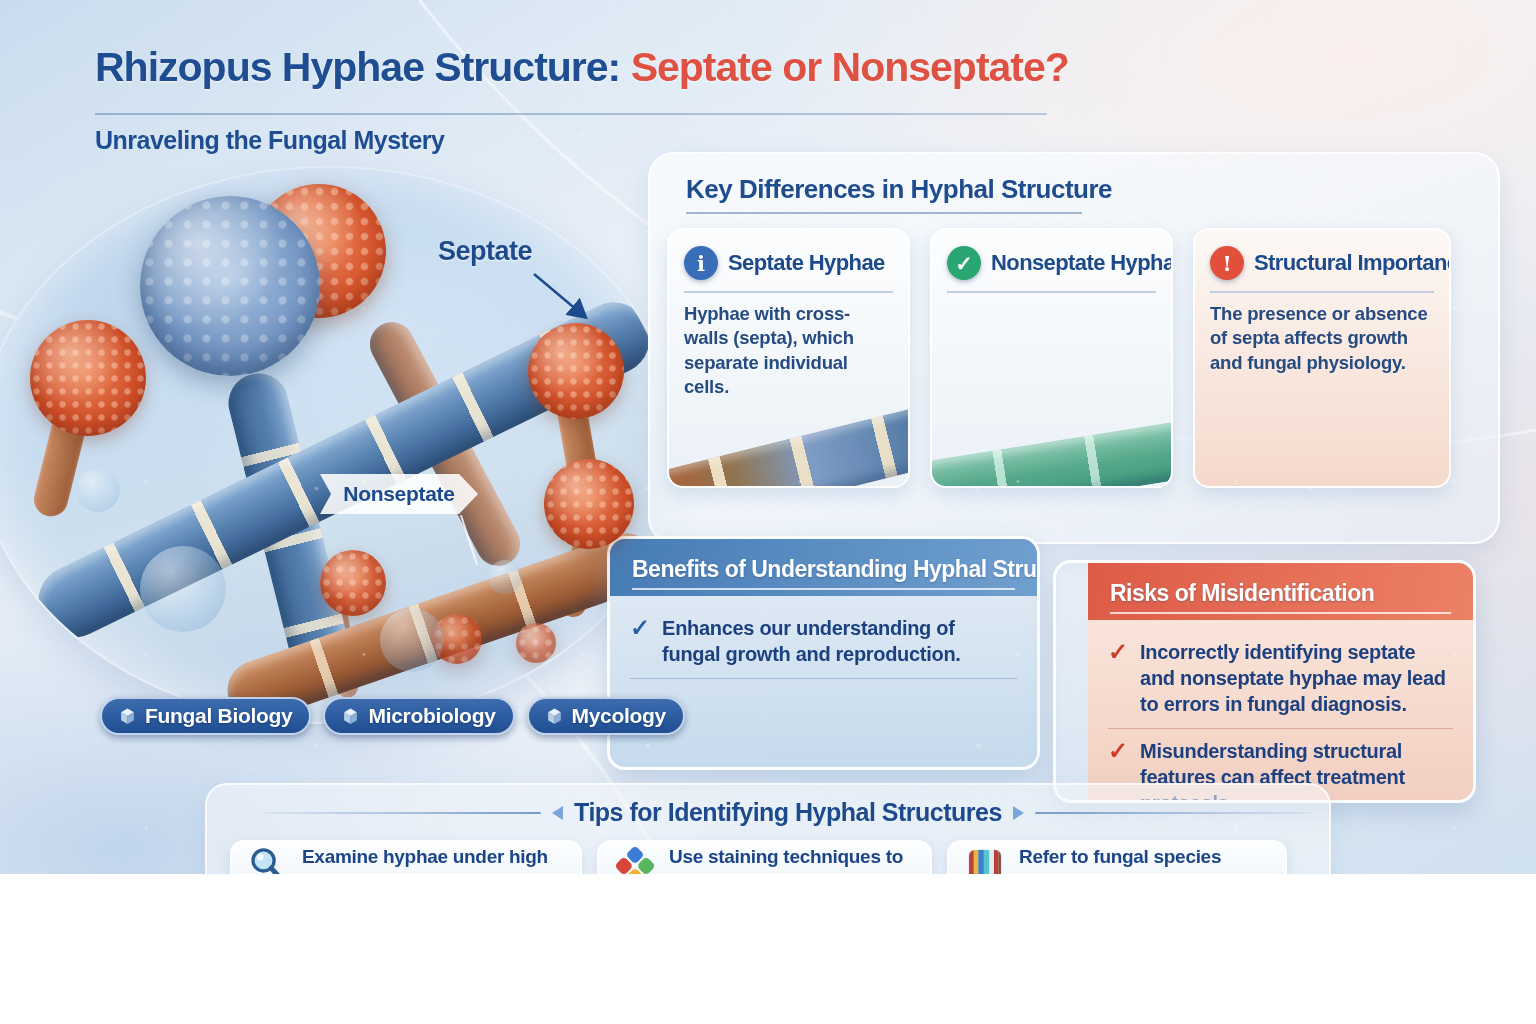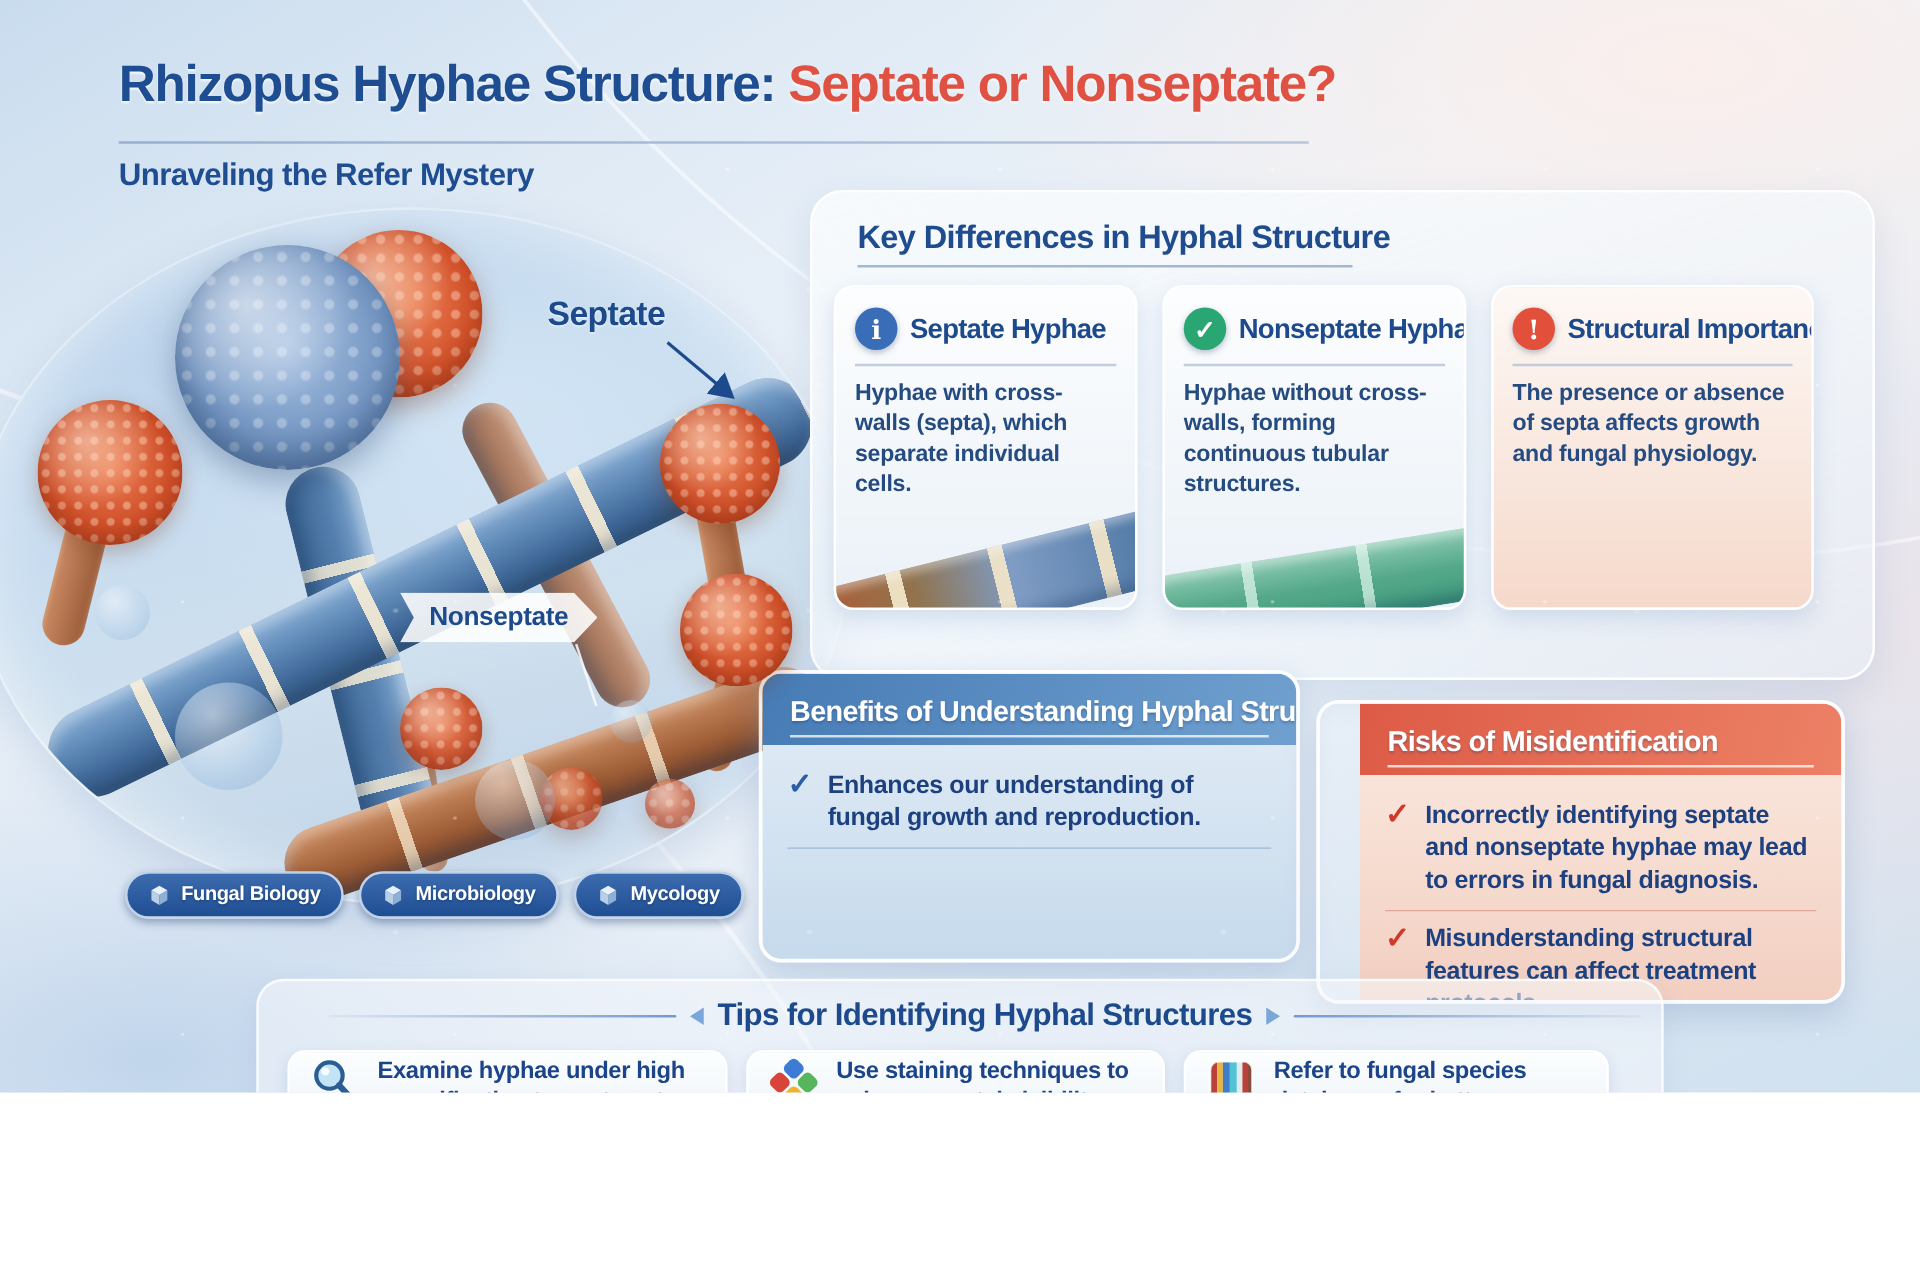--- a/index.html
+++ b/index.html
@@ -136,21 +136,21 @@
                         background:rgba(250,252,255,.85); transform:rotate(-18deg); }
 
   
   .tags { position:absolute; left:100px; top:697px; display:flex; gap:12px; z-index:7; }
   .tag {
     height:38px; border-radius:19px; padding:0 17px; display:flex; align-items:center; gap:9px;
     background:linear-gradient(180deg,#3c6cae,#1f4e93);
     border:2px solid rgba(230,240,250,.8);
     box-shadow:0 3px 7px rgba(25,55,105,.4); cursor:pointer;
   }
-  .tag span.lbl { color:#fff; font-size:16px; font-weight:800; letter-spacing:-0.3px;
+  .tag span.lbl { color:#fff; font-size:21px; font-weight:800; letter-spacing:-0.3px;
                   text-shadow:0 1px 2px rgba(10,35,80,.5); white-space:nowrap; }
 
   
   .kd-panel {
     position:absolute; left:648px; top:152px; width:852px; height:392px; border-radius:26px;
     background:linear-gradient(160deg, rgba(248,251,253,.88), rgba(233,240,247,.55));
     border:2px solid rgba(255,255,255,.9);
     box-shadow:0 10px 26px rgba(120,150,190,.2);
   }
   .kd-title { position:absolute; left:36px; top:20px; font-size:26px; font-weight:800;
@@ -241,21 +241,21 @@
 <body>
 
 <div class="canvas">
   <div class="bg-curve c1"></div>
   <div class="bg-curve c2"></div>
 
   <div class="title-wrap">
     <div class="title"><span class="main">Rhizopus Hyphae Structure:</span><span class="accent"> Septate or Nonseptate?</span></div>
   </div>
   <div class="title-rule"></div>
-  <div class="subtitle">Unraveling the Refer Mystery</div>
+  <div class="subtitle">Unraveling the Fungal Mystery</div>
 
   <div class="oval">
     <div class="stalk s1"></div>
     <div class="stalk s2"></div>
     <div class="stalk s3"></div>
     <div class="stalk s4"></div>
     <div class="tube brown-back"></div>
     <div class="tube blue-two"></div>
     <div class="tube blue-main"></div>
     <div class="tube brown-main"></div>
@@ -327,21 +327,20 @@
       <div class="kd-body">Hyphae with cross-walls (septa), which separate individual cells.</div>
       <div class="kd-tube t1"></div>
     </div>
 
     <div class="kd-card c2">
       <div class="kd-head">
         <div class="icon-circle" style="background:#2aa673;">✓</div>
         <div class="kd-card-title">Nonseptate Hyphae</div>
       </div>
       <div class="kd-div"></div>
-      <div class="kd-body">Hyphae without cross-walls, forming continuous tubular structures.</div>
       <div class="kd-tube t2"></div>
     </div>
 
     <div class="kd-card c3">
       <div class="kd-head">
         <div class="icon-circle" style="background:#e2503c;">!</div>
         <div class="kd-card-title">Structural Importance</div>
       </div>
       <div class="kd-div"></div>
       <div class="kd-body">The presence or absence of septa affects growth and fungal physiology.</div>

